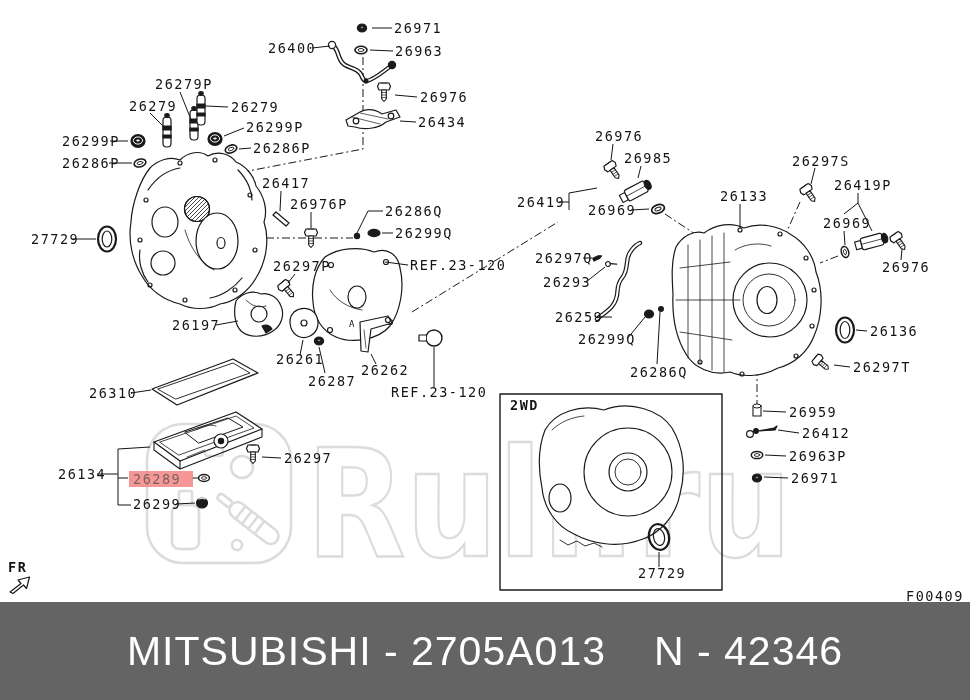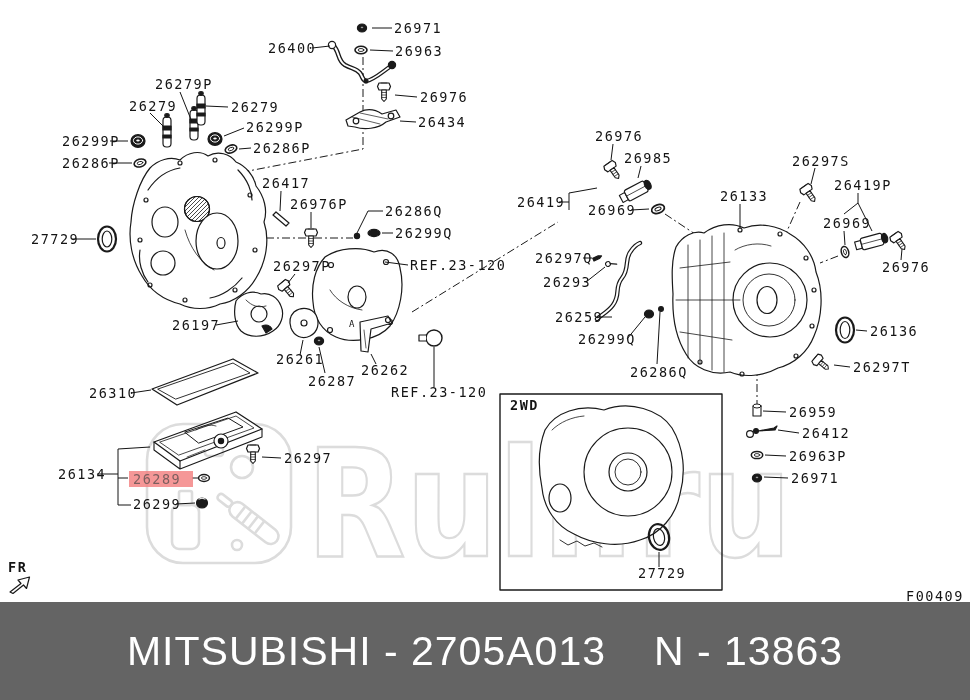--- a/index.html
+++ b/index.html
@@ -401,16 +401,16 @@
     <text class="pl" x="638" y="578">27729</text>
     <text class="pl" x="510" y="410" font-weight="bold" font-size="13">2WD</text>
     <text class="pl sm" x="349" y="327">A</text>
     <text class="pl" x="8" y="572" font-size="11" font-weight="bold" letter-spacing="1">FR</text>
     <text class="pl" x="906" y="601" font-size="9.5" letter-spacing="0.5">F00409</text>
   </g>
 </svg>
 
 <div class="footer">
   <span>MITSUBISHI - 2705A013</span>
-  <span>N - 13863</span>
+  <span>N - 42346</span>
 </div>
 
 </div>
 
 </body></html>

